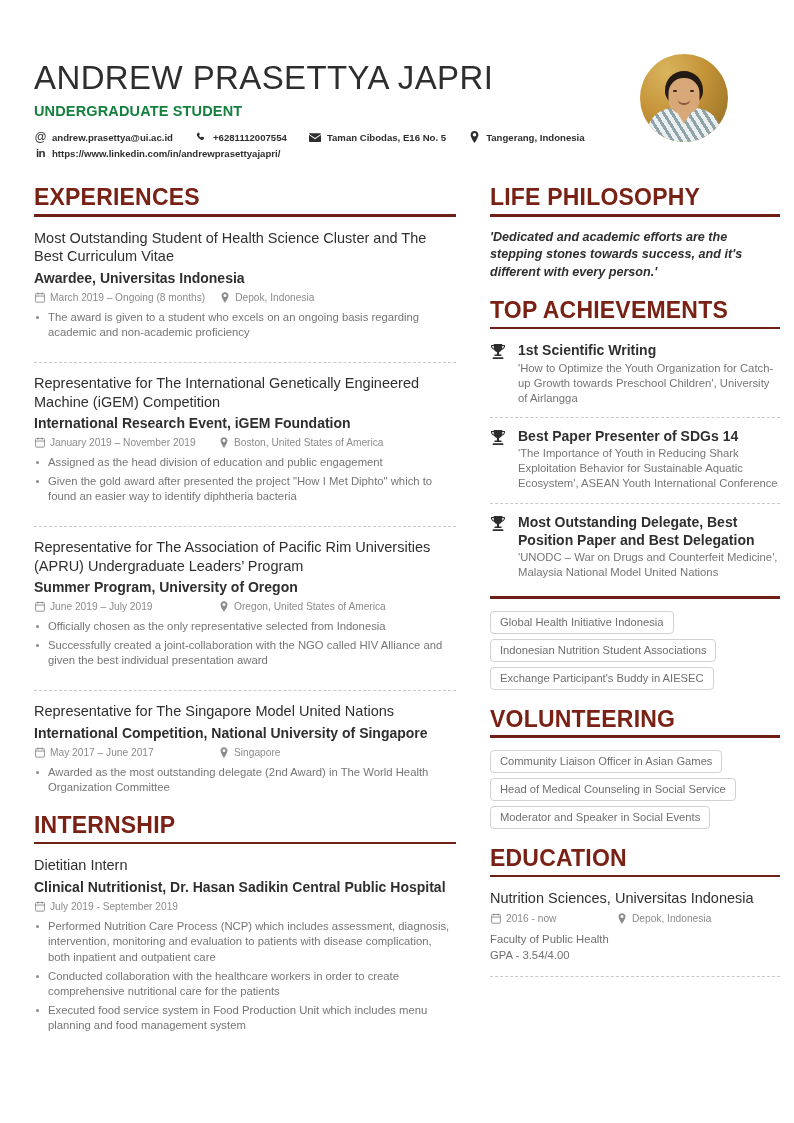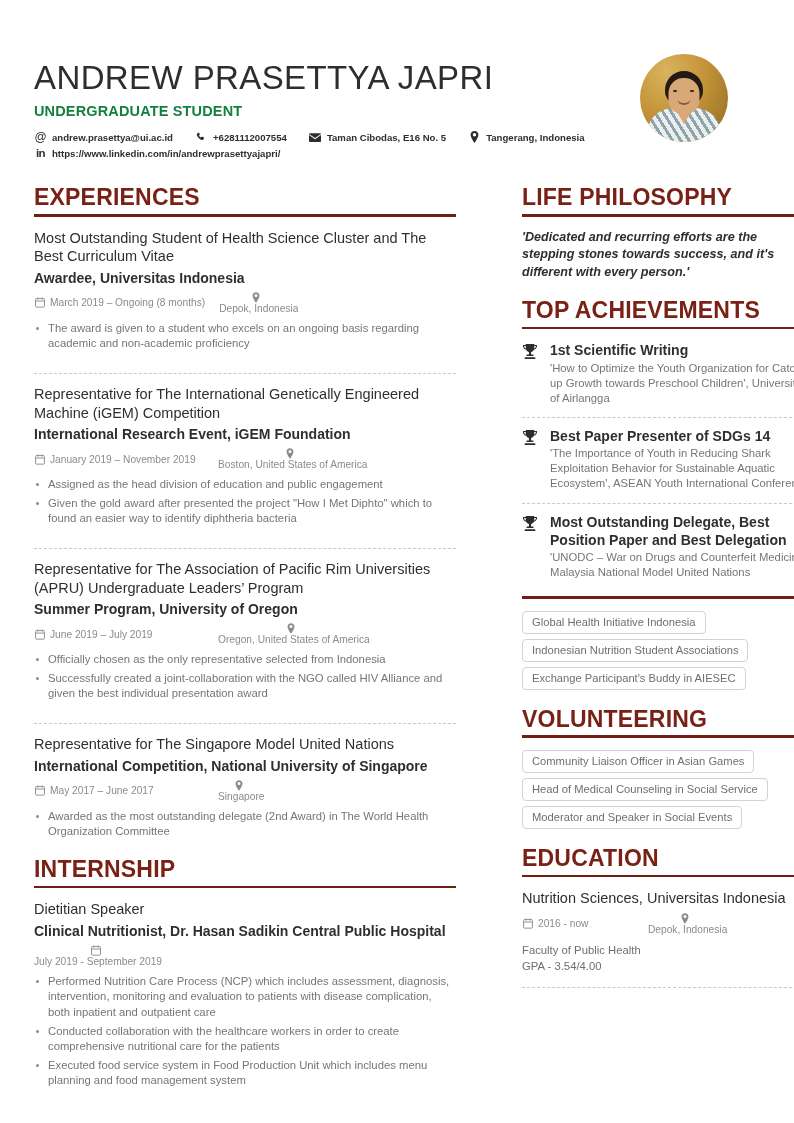--- a/index.html
+++ b/index.html
@@ -154,21 +154,20 @@
     width: 20px; height: 17px;
     background: #d9a878;
     clip-path: polygon(50% 100%, 0 0, 100% 0);
   }
 
   
   .columns {
     display: flex;
     margin-top: 16px;
     align-items: flex-start;
-    gap: 32px;
   }
   .col-left  { width: 430px; flex: 0 0 430px; padding-right: 8px; }
   .col-right { width: 290px; flex: 0 0 290px; margin-left: 26px; }
 
   
   .section { margin-bottom: 4px; }
   .section-title {
     font-size: 23px;
     font-weight: bold;
     color: #7a2115;
@@ -203,21 +202,21 @@
     margin-top: 5px;
     font-size: 10.2px;
     color: #8b8b8b;
     white-space: nowrap;
   }
   .meta-part {
     display: flex;
     align-items: center;
     margin-right: 14px;
   }
-  .meta-part:last-child { margin-right: 0; flex-direction: column; }
+  .meta-part:last-child { margin-right: 0; }
   .m-icon {
     display: inline-flex;
     align-items: center;
     justify-content: center;
     width: 11px; height: 11px;
     margin-right: 5px;
     color: #8b8b8b;
     flex: 0 0 auto;
   }
   .m-icon svg { display: block; }
@@ -502,21 +501,21 @@
             <li>Awarded as the most outstanding delegate (2nd Award) in The World Health Organization Committee</li>
           </ul>
         </div>
       </div>
 
       <div class="section" style="margin-top:4px;">
         <div class="section-title">INTERNSHIP</div>
         <div class="section-rule"></div>
 
         <div class="entry">
-          <div class="entry-title">Dietitian Speaker</div>
+          <div class="entry-title">Dietitian Intern</div>
           <div class="entry-sub">Clinical Nutritionist, Dr. Hasan Sadikin Central Public Hospital</div>
           <div class="entry-meta">
             <span class="meta-part">
               <span class="m-icon">
                 <svg width="10" height="11" viewBox="0 0 14 15" fill="none" stroke="currentColor" stroke-width="1.3">
                   <rect x="0.8" y="2" width="12.4" height="12" rx="1.2"></rect>
                   <path d="M0.8 5.5h12.4M4 1v2M10 1v2" stroke-linecap="round"></path>
                 </svg>
               </span>
               <span>July 2019 - September 2019</span>
@@ -530,21 +529,21 @@
         </div>
       </div>
 
     </div>
 
     <div class="col-right">
 
       <div class="section">
         <div class="section-title">LIFE PHILOSOPHY</div>
         <div class="section-rule"></div>
-        <div class="quote">'Dedicated and recurring efforts are the stepping stones towards success, and it's different with every person.'</div>
+        <div class="quote">'Dedicated and academic efforts are the stepping stones towards success, and it's different with every person.'</div>
       </div>
 
       <div class="section">
         <div class="section-title">TOP ACHIEVEMENTS</div>
         <div class="section-rule"></div>
 
         <div class="ach-item">
           <div class="trophy">
             <svg width="16" height="17" viewBox="0 0 18 19" fill="currentColor">
               <path d="M4.2 1h9.6v1.1h2.6c.3 0 .6.3.6.6 0 2.4-1.5 4.3-3.6 4.8-.7 1.3-1.9 2.2-3.2 2.5V13h2.2c.3 0 .5.2.5.5v1.1H5.1v-1.1c0-.3.2-.5.5-.5h2.2v-3c-1.3-.3-2.5-1.2-3.2-2.5C2.5 7 1 5.1 1 2.7c0-.3.3-.6.6-.6h2.6V1zm0 2.3H2.3c.2 1.4 1 2.5 2.2 3-.2-.6-.3-1.3-.3-2V3.3zm9.6 0v1c0 .7-.1 1.4-.3 2 1.2-.5 2-1.6 2.2-3h-1.9zM3.6 16h10.8c.3 0 .6.3.6.6V18H3v-1.4c0-.3.3-.6.6-.6z"></path>

